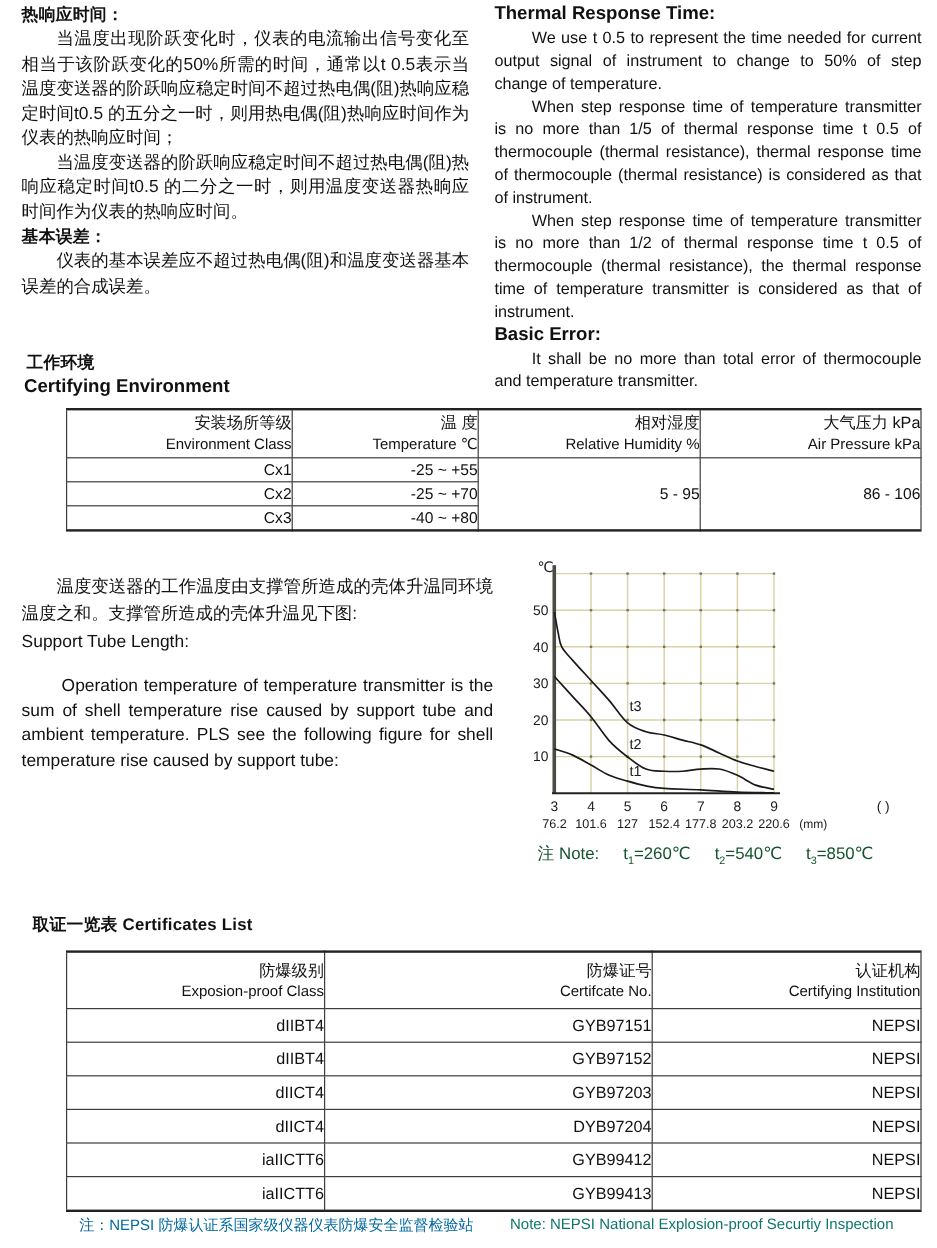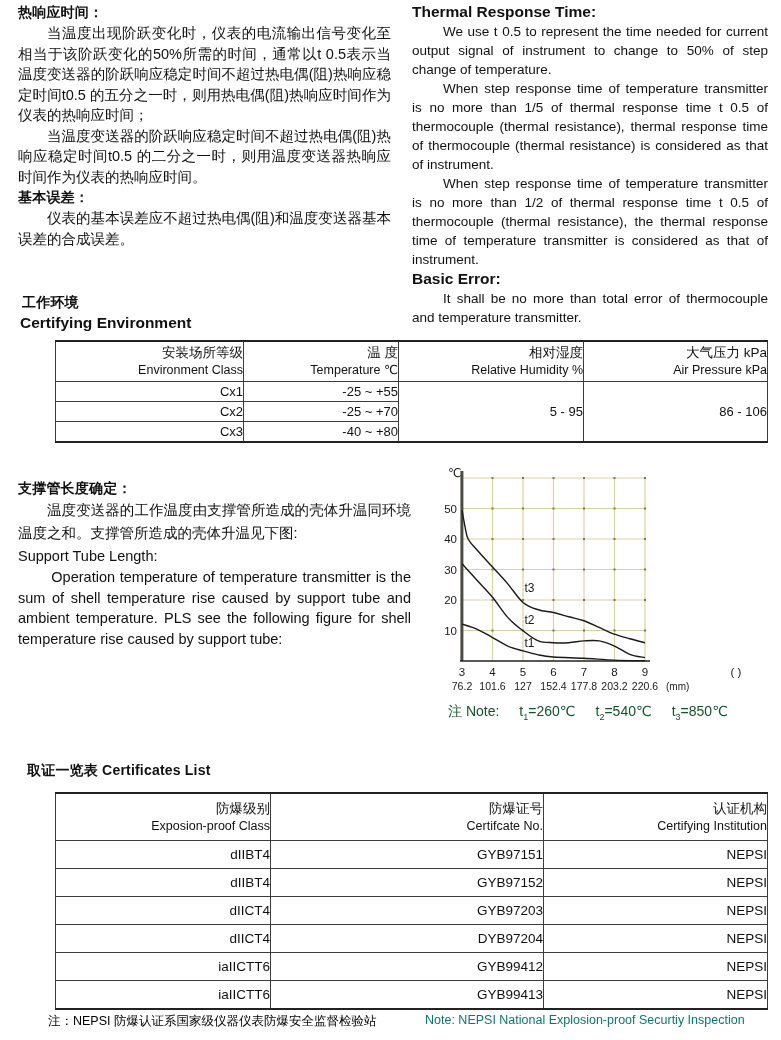--- a/index.html
+++ b/index.html
@@ -24,21 +24,21 @@
   .hen{font-size:12.5px;line-height:17px;padding-bottom:2px;}
   #env-table{width:712px;}
   #env-table td{font-size:13px;height:19px;line-height:19px;}
   #env-table th{height:37px;}
   #cert-table{width:712px;}
   #cert-table th{height:46px;}
   #cert-table td{font-size:13.5px;height:27px;line-height:27px;}
   
   #support-text{left:18px;top:478px;width:393px;}
   #support-text .zhp{font-size:14.5px;line-height:22.5px;text-align:justify;text-indent:2em;margin:0;}
-  #support-text .enl{font-size:14.5px;line-height:21px;margin:2px 0 0 0;}
+  #support-text .enl{font-size:14.5px;line-height:21px;margin:2px 0 16px 0;}
   #support-text .enp{font-size:14.5px;line-height:20.5px;text-align:justify;text-indent:2.3em;margin:0;}
   
   #chart-note{left:448px;top:703px;font-size:14px;color:#14532d;}
   #chart-note .itm{margin-left:20px;}
   #chart-note sub{font-size:9px;}
   
   .foot-note{top:1013px;font-size:12.5px;}
 </style>
 </head>
 <body>
@@ -104,21 +104,20 @@
           <td>-25 ~ +70</td>
         </tr>
         <tr>
           <td>Cx3</td>
           <td>-40 ~ +80</td>
         </tr>
       </tbody>
   </table>
 
   <div id="support-text" class="abs">
-    <div class="sec-head">支撑管长度确定：</div>
     <p class="zhp">温度变送器的工作温度由支撑管所造成的壳体升温同环境温度之和。支撑管所造成的壳体升温见下图:</p>
     <div class="enl">Support Tube Length:</div>
     <p class="enp">Operation temperature of temperature transmitter is the sum of shell temperature rise  caused by support tube and ambient temperature. PLS see the following figure for shell temperature rise caused by support tube:</p>
   </div>
 
   <svg id="chart-svg" class="abs" style="left:440px;top:465px;" width="335" height="233">
       <line x1="52.5" y1="13" x2="52.5" y2="196" stroke="#d9d2a4" stroke-width="1.2"></line>
       <line x1="83" y1="13" x2="83" y2="196" stroke="#d9d2a4" stroke-width="1.2"></line>
       <line x1="113.5" y1="13" x2="113.5" y2="196" stroke="#d9d2a4" stroke-width="1.2"></line>
       <line x1="144" y1="13" x2="144" y2="196" stroke="#d9d2a4" stroke-width="1.2"></line>
@@ -251,16 +250,16 @@
           <td>NEPSI</td>
         </tr>
         <tr>
           <td>iaIICTT6</td>
           <td>GYB99413</td>
           <td>NEPSI</td>
         </tr>
       </tbody>
   </table>
 
-  <div class="abs foot-note" style="left: 48px; color: #000000;">注：NEPSI 防爆认证系国家级仪器仪表防爆安全监督检验站</div>
+  <div class="abs foot-note" style="left: 66px; color: #0369a1;">注：NEPSI 防爆认证系国家级仪器仪表防爆安全监督检验站</div>
   <div class="abs foot-note" style="left: 425px; color: #0f766e;">Note: NEPSI  National Explosion-proof Securtiy Inspection</div>
 
 </div>
 
 </body></html>

